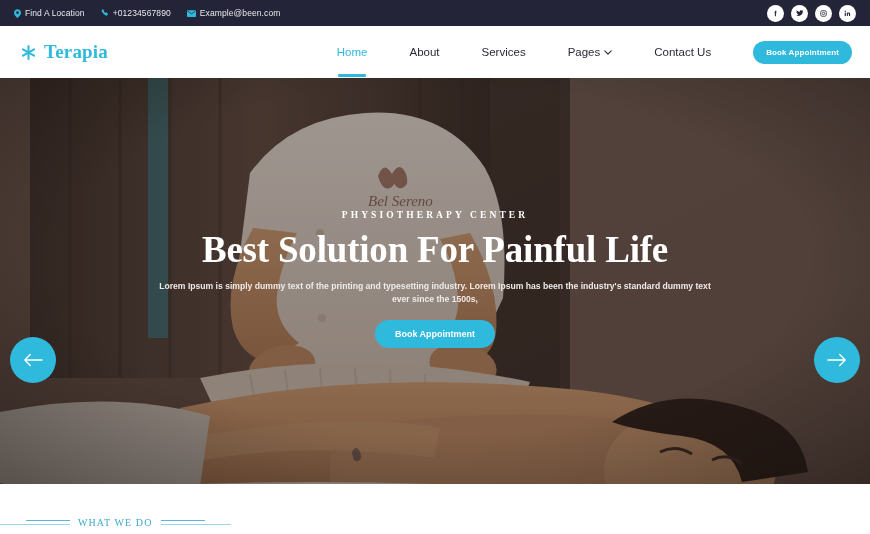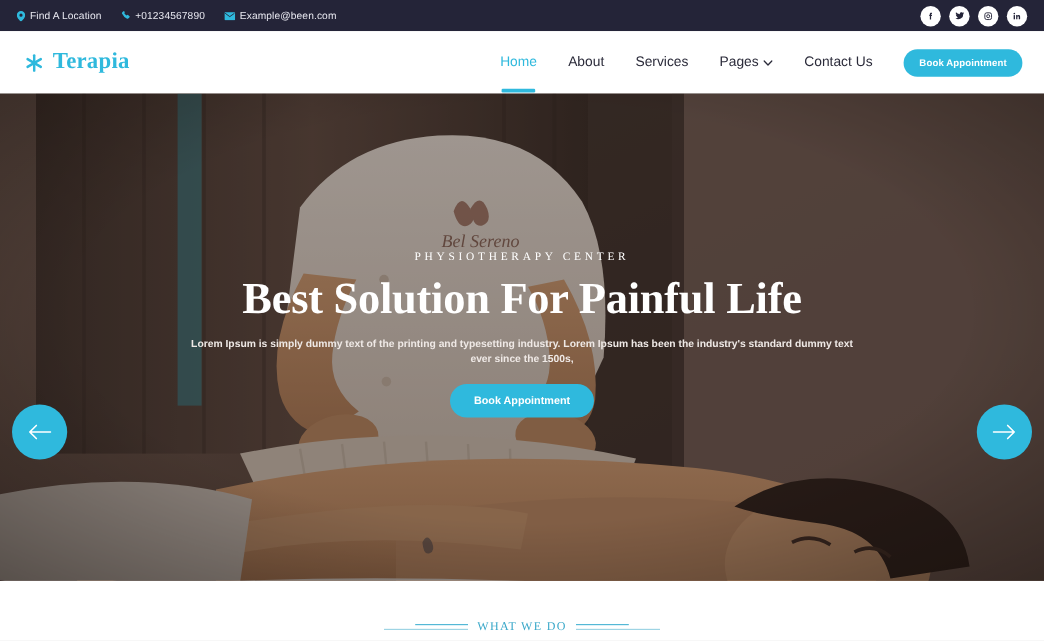--- a/index.html
+++ b/index.html
@@ -53,21 +53,21 @@
   .logo-mark { color: #2fb9dd; display: flex; align-items: center; }
   .logo-mark svg { display: block; }
   .logo-text {
     font-family: "Liberation Serif", serif;
     font-size: 19px;
     font-weight: 700;
     color: #2fb9dd;
     letter-spacing: .2px;
   }
 
-  .nav { display: flex; align-items: center; gap: 0; }
+  .nav { display: flex; align-items: center; gap: 16px; }
   .nav-item {
     font-size: 11.5px;
     color: #2b2b3a;
     padding: 0 13px;
     position: relative;
     display: flex; align-items: center; gap: 4px;
     white-space: nowrap;
   }
   .nav-item.active { color: #2fb9dd; }
   .nav-underline {
@@ -114,21 +114,21 @@
     top: 132px;
     text-align: center;
     padding: 0 40px;
     z-index: 5;
   }
   .hero-sub {
     font-family: "Liberation Serif", serif;
     color: #ffffff;
     font-size: 9.5px;
     letter-spacing: 3.1px;
-    font-weight: 400;
+    font-weight: 700;
     margin-bottom: 9px;
   }
   .hero-title {
     font-family: Liberation Serif, serif;
     color: #ffffff;
     font-size: 37px;
     font-weight: 700;
     letter-spacing: -0.2px;
     line-height: 1.12;
     margin-bottom: 10px;
@@ -163,21 +163,20 @@
   .arrow.left { left: 10px; }
   .arrow.right { right: 10px; }
   .arrow svg { display: block; }
 
   
   .section-below {
     height: 46px;
     background: #ffffff;
     display: flex;
     align-items: flex-end;
-    justify-content: center;
     padding-bottom: 2px;
   }
   .eyebrow { display: flex; align-items: center; gap: 8px; }
   .eyebrow-text {
     font-family: "Liberation Serif", serif;
     color: #3aa8c9;
     font-size: 10px;
     letter-spacing: 1.1px;
     white-space: nowrap;
   }

